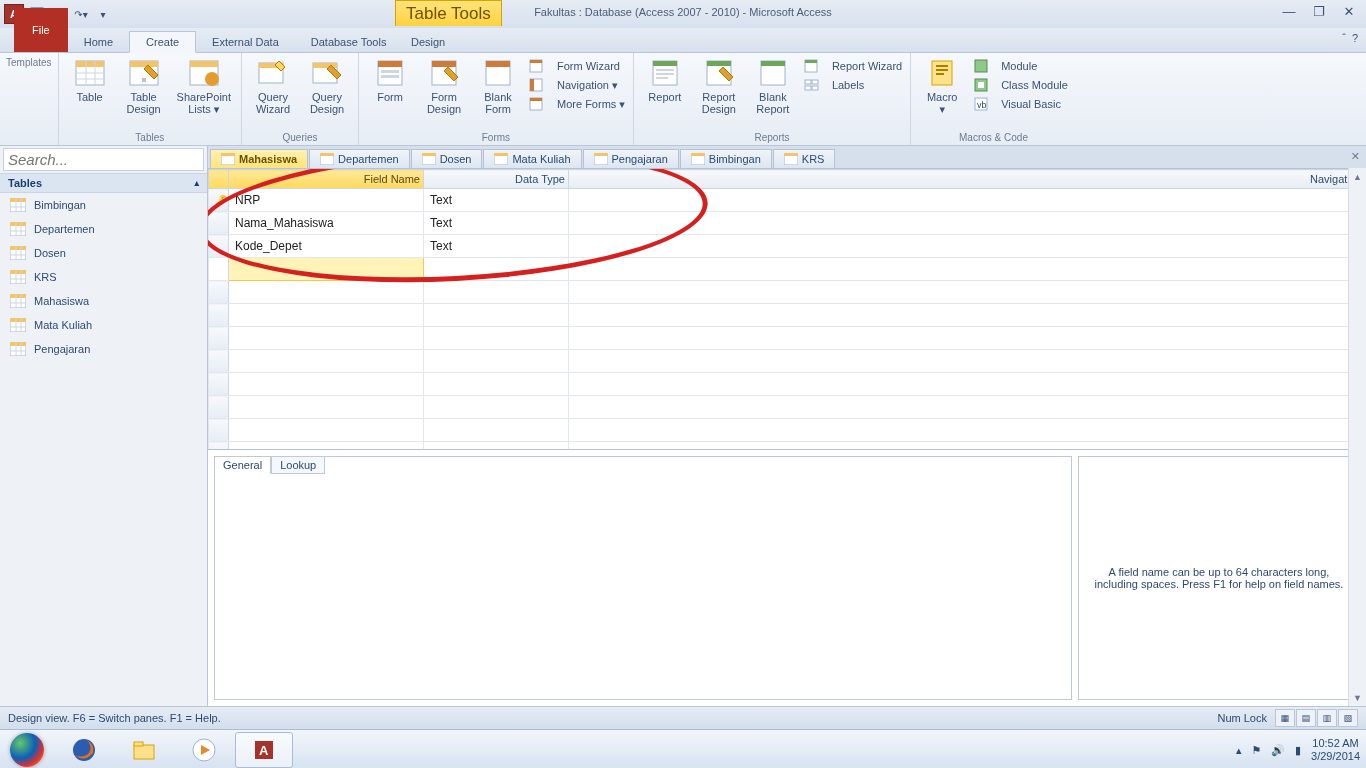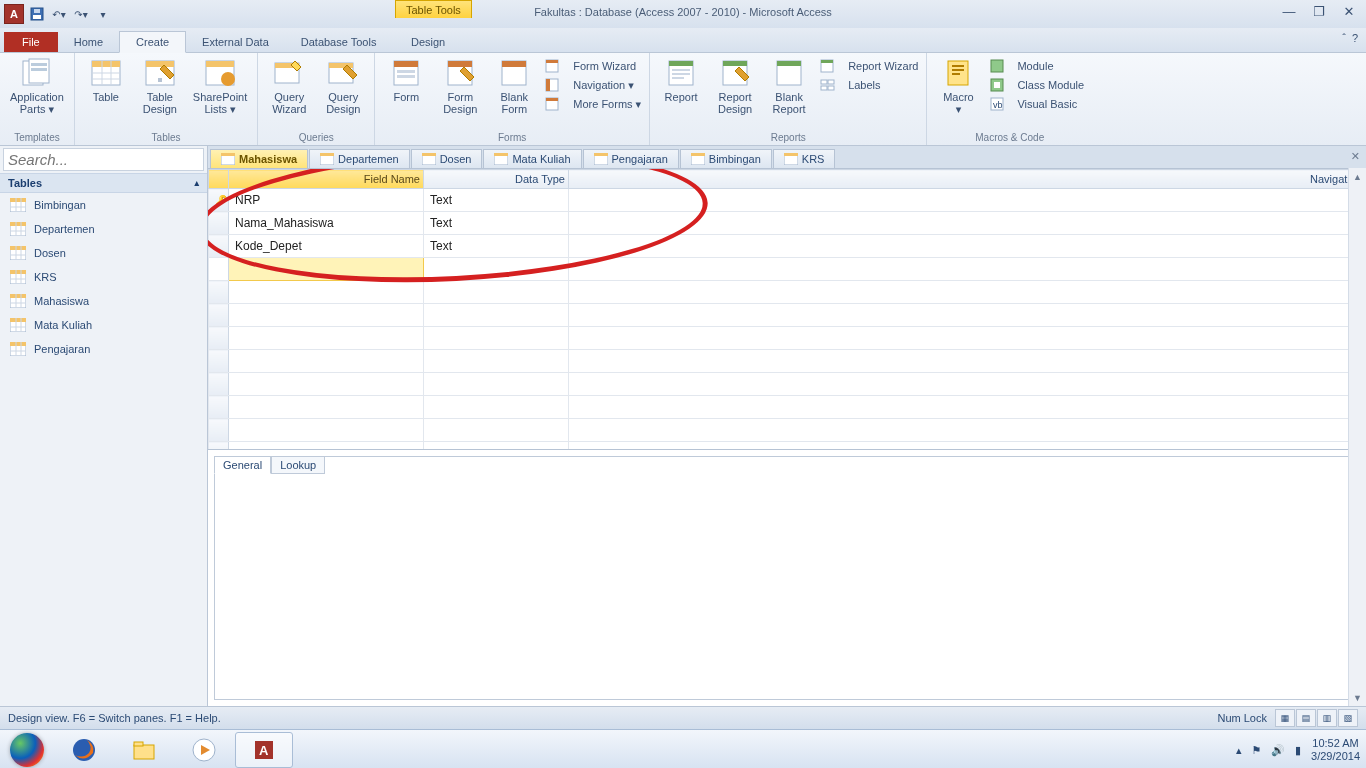--- a/index.html
+++ b/index.html
@@ -1,27 +1,27 @@
 <!DOCTYPE html>
 <html><head>
 <meta charset="utf-8">
 <style>
 html,body{margin:0;padding:0;font-family:"Segoe UI",Tahoma,sans-serif;font-size:11px;color:#333;background:#fff;overflow:hidden;width:1366px;height:768px}
 
 .titlebar{height:28px;background:linear-gradient(#e6ecf4,#d7e1ee);display:flex;align-items:center;position:relative}
 .qat{display:flex;align-items:center;gap:4px;padding-left:4px}
 .qat .app-icon{width:18px;height:18px;background:#a3332b;border:1px solid #7a241d;display:flex;align-items:center;justify-content:center;color:#fff;font-weight:bold;font-size:11px}
 .qat .smbtn{width:18px;height:18px;display:flex;align-items:center;justify-content:center;color:#3b5273;font-size:10px}
-.table-tools{position:absolute;left:395px;top:0;background:linear-gradient(#ffe37a,#ffd23f);border:1px solid #d6a500;border-bottom:none;padding:3px 10px 2px;font-size:11px;color:#6b5300}
+.table-tools{position:absolute;left:395px;top:0;background:linear-gradient(#ffe37a,#ffd23f);border:1px solid #d6a500;border-bottom:none;padding:3px 10px 2px;font-size:17px;color:#6b5300}
 .title-text{position:absolute;left:50%;transform:translateX(-50%);top:6px;color:#4a5d77}
 .win-ctrls{position:absolute;right:6px;top:4px;display:flex;gap:8px;color:#3b5273}
 .win-ctrls span{width:22px;text-align:center;font-size:13px}
 
 .tabrow{height:24px;background:linear-gradient(#e6ecf4,#d7e1ee);display:flex;align-items:flex-end;border-bottom:1px solid #bac6d6;position:relative}
-.file-tab{background:#b12f24;color:#fff;padding:4px 18px;margin-left:4px}
+.file-tab{background:#b12f24;color:#fff;padding:16px 18px;margin-left:14px}
 .tab{padding:4px 16px;color:#3b5273}
 .tab.active{background:#f3f6fa;border:1px solid #bac6d6;border-bottom:1px solid #f3f6fa;margin-bottom:-1px}
 .tab.design{position:absolute;left:395px}
 .tabrow .help{position:absolute;right:8px;top:4px;display:flex;gap:6px;color:#3b5273}
 
 .ribbon{height:92px;background:linear-gradient(#f5f8fc,#e7edf5);border-bottom:1px solid #bac6d6;display:flex}
 .group{border-right:1px solid #cdd7e4;display:flex;flex-direction:column;align-items:center;padding:2px 6px 0}
 .group .items{display:flex;gap:4px;align-items:flex-start;flex:1}
 .group .glabel{font-size:10px;color:#6c7b90;padding:2px 0}
 .bigbtn{display:flex;flex-direction:column;align-items:center;width:auto;min-width:42px;padding:2px 4px;text-align:center;font-size:11px;color:#3b5273;gap:2px}
@@ -119,34 +119,20 @@
   <div class="tab">Database Tools</div>
   <div class="tab design">Design</div>
   <div class="help">
     <span>ˆ</span>
     <span>?</span>
   </div>
 </div>
 
 <div class="ribbon">
   <div class="group">
-    <div class="items">
-      <div class="bigbtn">
-        <div class="ic">
-            <svg width="32" height="32">
-              <rect x="2" y="4" width="20" height="24" fill="#fff" stroke="#9fb3cc"></rect>
-              <rect x="8" y="2" width="20" height="24" fill="#fff" stroke="#9fb3cc"></rect>
-              <rect x="10" y="6" width="16" height="3" fill="#bcd"></rect>
-              <rect x="10" y="11" width="16" height="3" fill="#bcd"></rect>
-            </svg>
-          </div>
-        <div class="lbl">Application
-Parts ▾</div>
-      </div>
-    </div>
     <div class="glabel">Templates</div>
   </div>
 
   <div class="group">
     <div class="items">
       <div class="bigbtn">
           <div class="ic">
             <svg width="32" height="32">
               <rect x="2" y="4" width="28" height="24" fill="#fff" stroke="#9fb3cc"></rect>
               <rect x="2" y="4" width="28" height="6" fill="#f4c46a"></rect>
@@ -622,20 +608,21 @@
       <div class="circle-annot"></div>
     </div>
 
     <div class="fp-area">
       <div class="fp-left">
         <div class="fp-tabs">
           <div class="fp-tab active">General</div>
           <div class="fp-tab">Lookup</div>
         </div>
       </div>
+      <div class="fp-right">A field name can be up to 64 characters long, including spaces. Press F1 for help on field names.</div>
     </div>
 
     <div class="vscroll">
       <div class="arr">▲</div>
       <div class="arr bot">▼</div>
     </div>
   </div>
 </div>
 
 <div class="statusbar">

